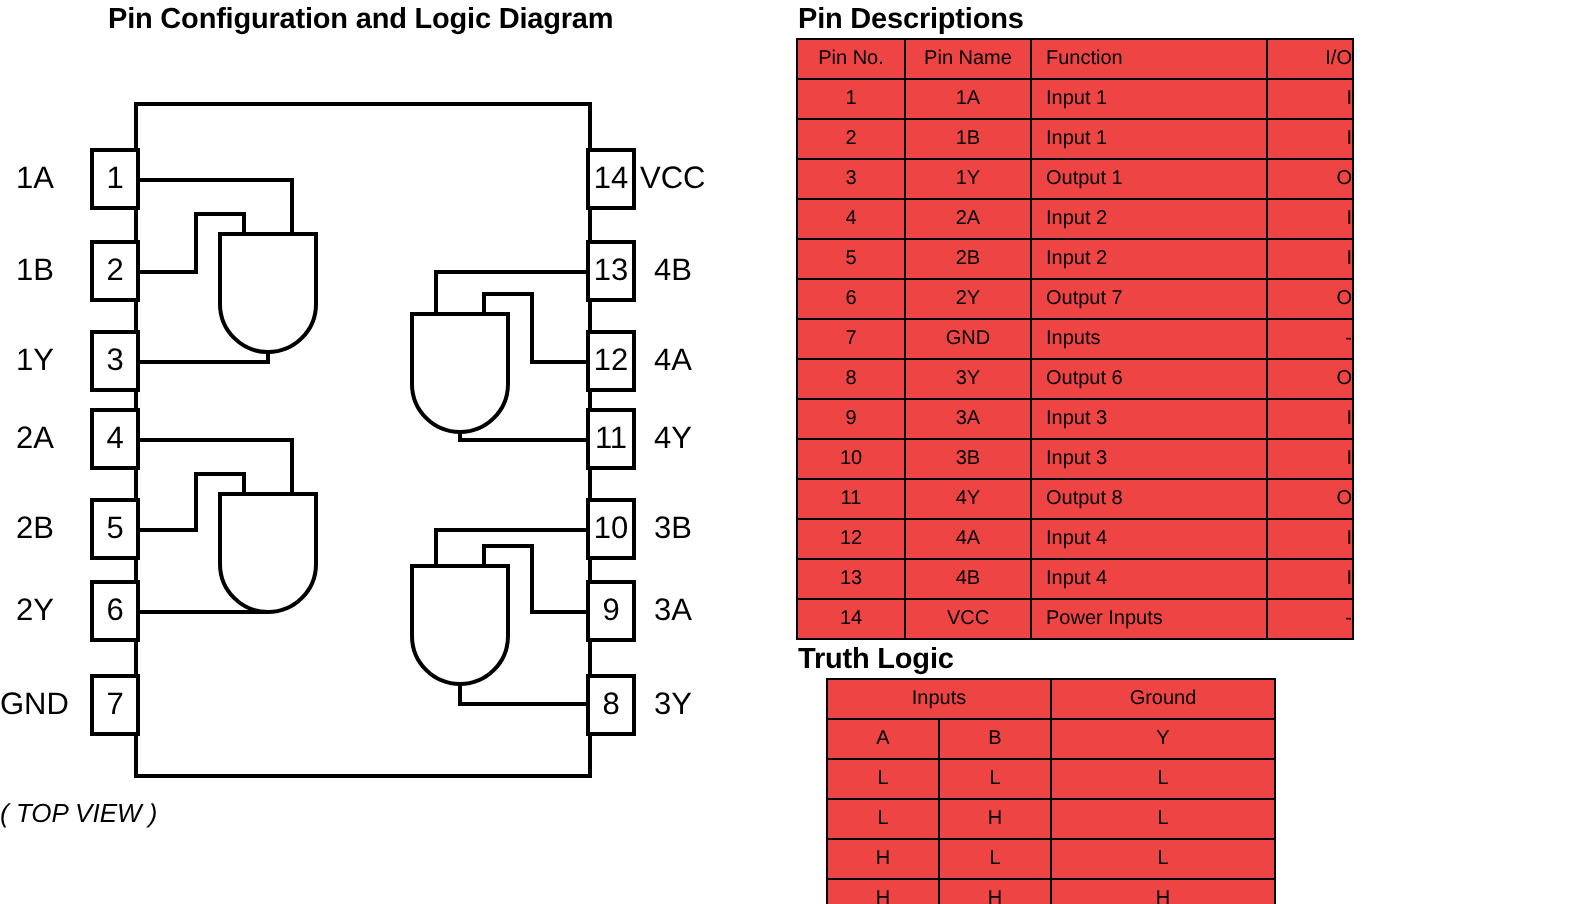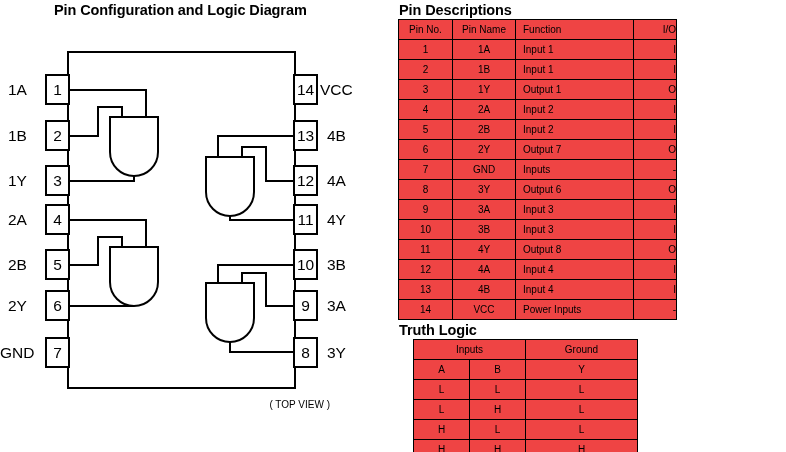--- a/index.html
+++ b/index.html
@@ -37,24 +37,25 @@
     white-space: nowrap;
     line-height: 1;
   }
   .pin-num {
     font-size: 15.5px;
     line-height: 1;
     text-align: center;
     width: 23px;
   }
   #top-view-label {
-    font-size: 10px;
+    font-size: 13px;
     left: 0; top: 399px;
-    width: 330px; text-align: right;
+    width: 330px; text-align: left;
     white-space: nowrap;
+    font-style: italic;
   }
 
   
   table {
     border-collapse: collapse;
     font-size: 10px;
     background: #ef4444;
     padding-left: 20px;
   }
   table td, table th {

